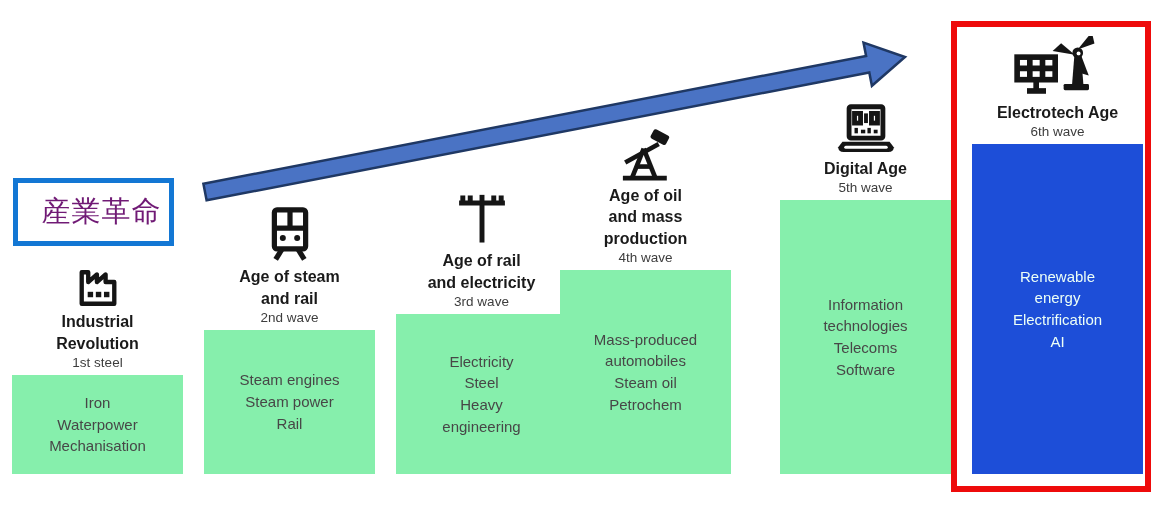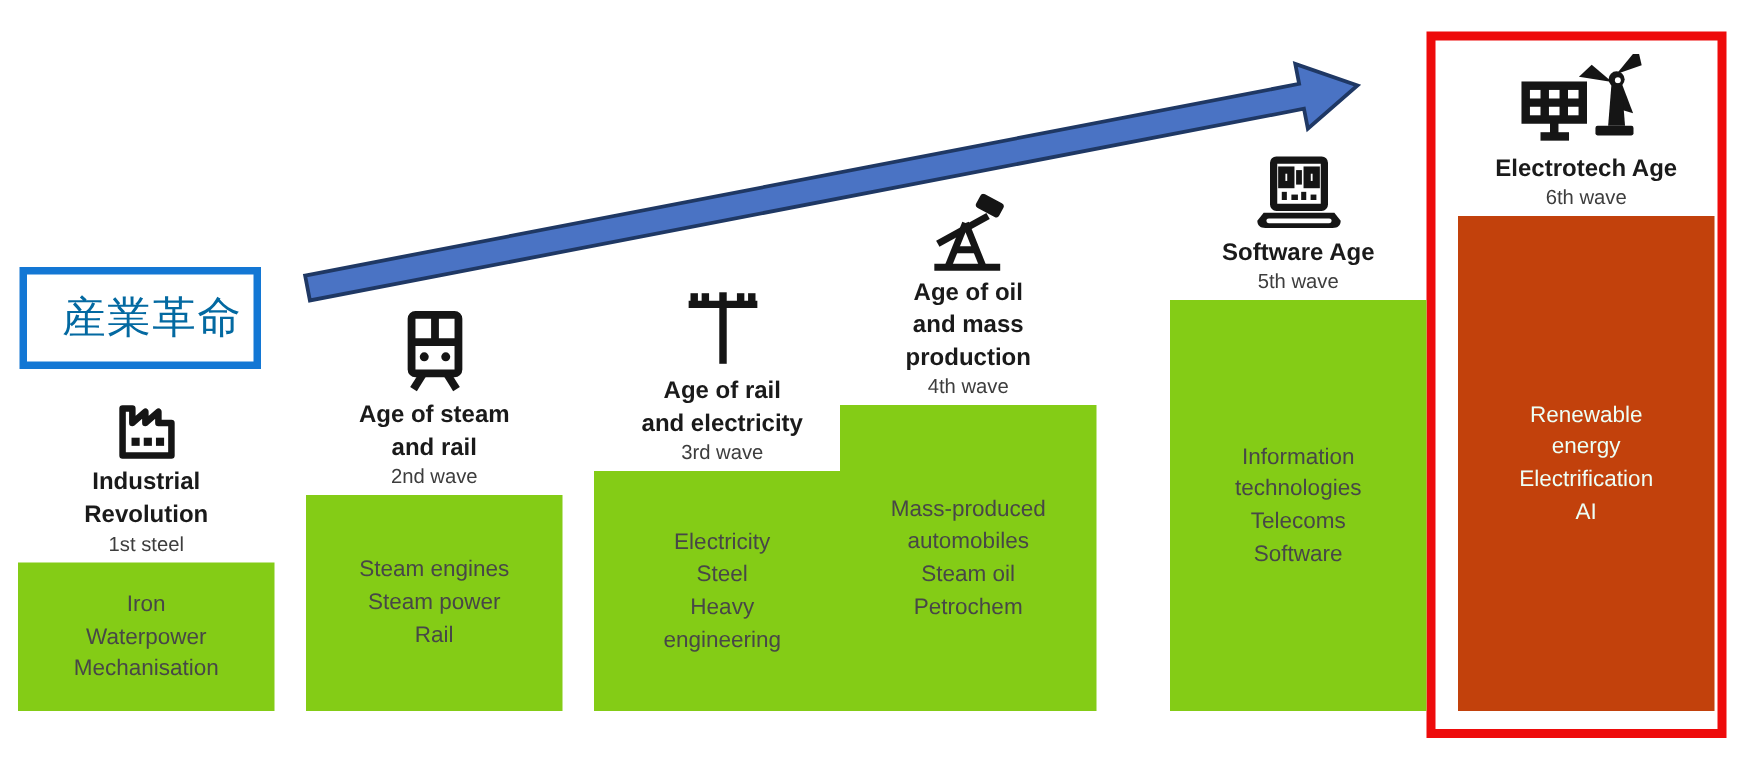--- a/index.html
+++ b/index.html
@@ -1,34 +1,34 @@
 <!DOCTYPE html>
 <html><head>
 <meta charset="utf-8">
 <style>
   html,body{margin:0;padding:0;background:#ffffff;}
   .page{position:relative;width:1166px;height:512px;background:#ffffff;overflow:hidden;
         font-family:"Liberation Sans","DejaVu Sans",sans-serif;}
   .arrow-layer{position:absolute;left:0;top:0;width:1166px;height:512px;pointer-events:none;}
   .jp-box{position:absolute;left:13px;top:178px;width:161px;height:68px;box-sizing:border-box;
           border:5px solid #1377d4;background:#ffffff;display:flex;align-items:center;justify-content:center;}
-  .jp-text{font-family:"DejaVu Serif","Liberation Serif",serif;font-size:29px;color:#0369a1;letter-spacing:1px;margin-left:16px;}
+  .jp-text{font-family:"DejaVu Serif","Liberation Serif",serif;font-size:29px;color:#701a75;letter-spacing:1px;margin-left:16px;}
   .hl-frame{position:absolute;left:951px;top:21px;width:200px;height:471px;box-sizing:border-box;
             border:6px solid #ee0b0b;background:transparent;}
   .col{position:absolute;bottom:38px;width:171px;display:flex;flex-direction:column;align-items:center;}
   .c1{left:12px}.c2{left:204px}.c3{left:396px}.c4{left:560px}.c5{left:780px}.c6{left:972px}
   .icon{display:block;margin-bottom:4px;}
   .icon svg{display:block;}
   .col-title{font-weight:bold;font-size:16px;line-height:1.33;color:#1a1a1a;text-align:center;white-space:pre-line;}
   .col-wave{font-size:13.5px;color:#3d3d3d;margin:1px 0 5px;text-align:right;}
-  .box{width:100%;background:#84cc16;display:flex;align-items:center;justify-content:center;
+  .box{width:100%;background:#86efac;display:flex;align-items:center;justify-content:center;
        text-align:center;white-space:pre-line;font-size:15px;color:#474747;line-height:1.45;}
   .c1 .box{height:99px}.c2 .box{height:144px}.c3 .box{height:160px}
   .c4 .box{height:204px}.c5 .box{height:274px}
-  .c6 .box{height:330px;background:#c2410c;color:#edfff6;}
+  .c6 .box{height:330px;background:#1d4ed8;color:#edfff6;}
   .ink{stroke:#151515;fill:none;stroke-width:4;stroke-linecap:butt;}
   .fill{fill:#151515;stroke:none;}
 </style>
 </head>
 <body>
 
 <div class="page">
 
   <svg class="arrow-layer" viewBox="0 0 1166 512">
     <polygon points="203.4,183.7 866.1,55.9 863.5,42.6 905,57 871.9,85.8 869.3,72.5 206.6,200.3" fill="#4a73c4" stroke="#1f3864" stroke-width="2.5" stroke-linejoin="miter"></polygon>
@@ -126,21 +126,21 @@
         <rect class="fill" x="22.4" y="9.5" width="3.2" height="8"></rect>
         <rect class="ink" stroke-width="2.6" x="28.5" y="9.5" width="5" height="8"></rect>
         <rect class="fill" x="14.5" y="21.5" width="2.8" height="4.5"></rect>
         <rect class="fill" x="19.8" y="23" width="3.6" height="3"></rect>
         <rect class="fill" x="25.2" y="21.5" width="2.8" height="4.5"></rect>
         <rect class="fill" x="30.4" y="23" width="3.2" height="3"></rect>
         <path class="fill" d="M4.5,33 H43.5 L47,37.5 C47,40 45.5,41.5 42.5,41.5 H5.5 C2.5,41.5 1,40 1,37.5 Z"></path>
         <rect x="6" y="36.2" width="36" height="2.6" rx="1.3" fill="#ffffff"></rect>
       </svg>
     </span>
-    <div class="col-title">Software Age</div>
+    <div class="col-title">Digital Age</div>
     <div class="col-wave">5th wave</div>
     <div class="box">Information
 technologies
 Telecoms
 Software</div>
   </div>
 
   <div class="col c6">
     <span class="icon">
       <svg width="92" height="62" viewBox="0 0 62 44">

